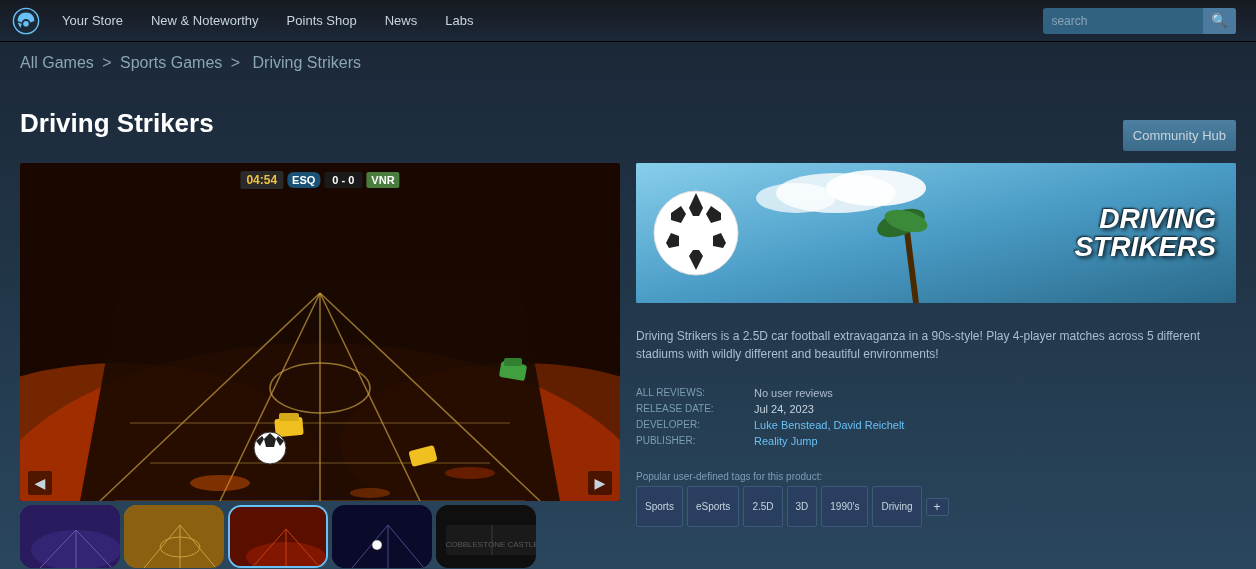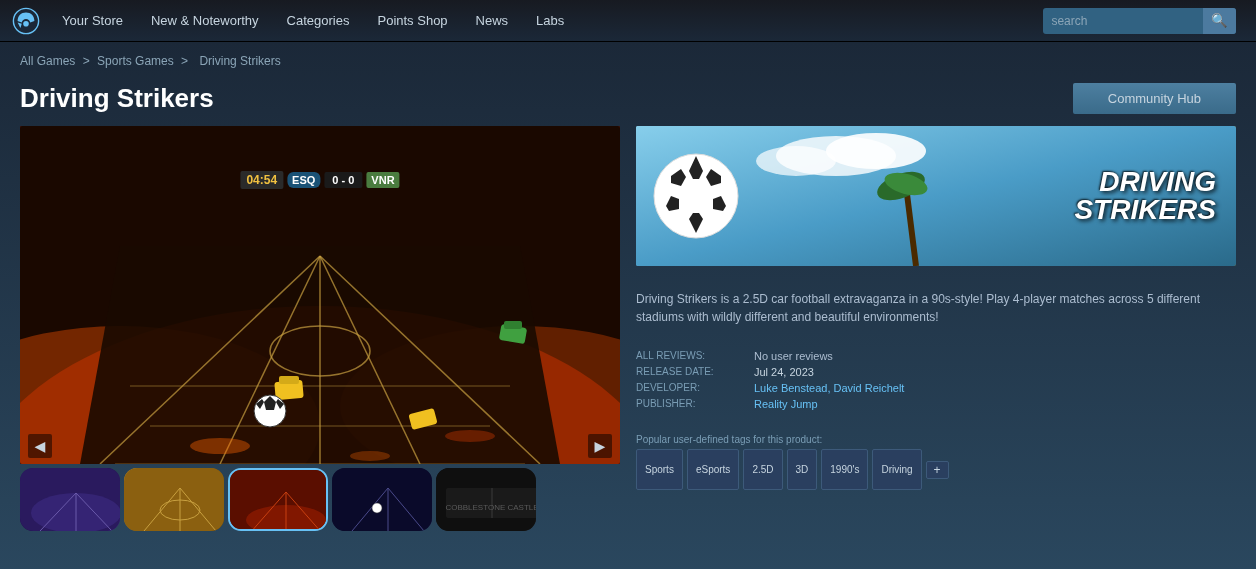--- a/index.html
+++ b/index.html
@@ -73,23 +73,23 @@
     
     #main-content {
       background: linear-gradient(to bottom, #1b2838 0%, #2a475e 100%);
       min-height: 527px;
       padding: 12px 20px 10px 20px;
       position: relative;
     }
 
     
     .breadcrumb {
-      font-size: 12px;
+      font-size: 16px;
       color: #8ba5b7;
-      margin-bottom: 15px;
+      margin-bottom: 24px;
     }
     .breadcrumb a {
       color: #8ba5b7;
       text-decoration: none;
       cursor: pointer;
     }
     .breadcrumb span { color: #8ba5b7; margin: 0 4px; }
 
     
     .page-header {
@@ -100,24 +100,25 @@
     }
     .page-title {
       font-size: 26px;
       color: #ffffff;
       font-weight: bold;
     }
     .community-hub-btn {
       background: linear-gradient(to bottom, #4d7fa0, #3a6b8a);
       color: #c6d4df;
       border: none;
-      padding: 8px 35px;
+      padding: 8px 10px;
       font-size: 13px;
       cursor: pointer;
       border-radius: 2px;
+      margin-top: 24px;
     }
 
     
     .media-section {
       display: flex;
       gap: 16px;
     }
 
     
     .left-media {
@@ -144,21 +145,20 @@
     .hud-overlay {
       position: absolute;
       top: 8px;
       left: 50%;
       transform: translateX(-50%);
       display: flex;
       align-items: center;
       gap: 4px;
       font-size: 11px;
       font-weight: bold;
-      margin-top: 37px;
     }
     .hud-timer {
       background: #2a2a2a;
       color: #f0c040;
       padding: 2px 6px;
       border-radius: 2px;
       font-size: 12px;
     }
     .hud-team {
       background: #1a5276;
@@ -332,21 +332,20 @@
   <div class="logo">
     <svg class="steam-logo-svg" viewBox="0 0 40 40" fill="none">
       <circle cx="20" cy="20" r="18" fill="#1b2838" stroke="#67c1f5" stroke-width="2"></circle>
       <path d="M20 8 C13 8 8 13 8 20 L14 22 C14.5 19 17 17 20 17 C23 17 25.5 19 26 22 L32 20 C32 13 27 8 20 8Z" fill="#67c1f5"></path>
       <circle cx="20" cy="24" r="4" fill="#67c1f5"></circle>
       <path d="M8 22 L14 24 L12 30 Z" fill="#67c1f5"></path>
     </svg>
   </div>
   <a class="nav-item">Your Store</a>
   <a class="nav-item">New &amp; Noteworthy</a>
-  <a class="nav-item">Categories</a>
   <a class="nav-item">Points Shop</a>
   <a class="nav-item">News</a>
   <a class="nav-item">Labs</a>
   <div class="nav-spacer"></div>
   <div id="search-box">
     <input type="text" placeholder="search" style="">
     <button>
       <span>🔍</span>
     </button>
   </div>

